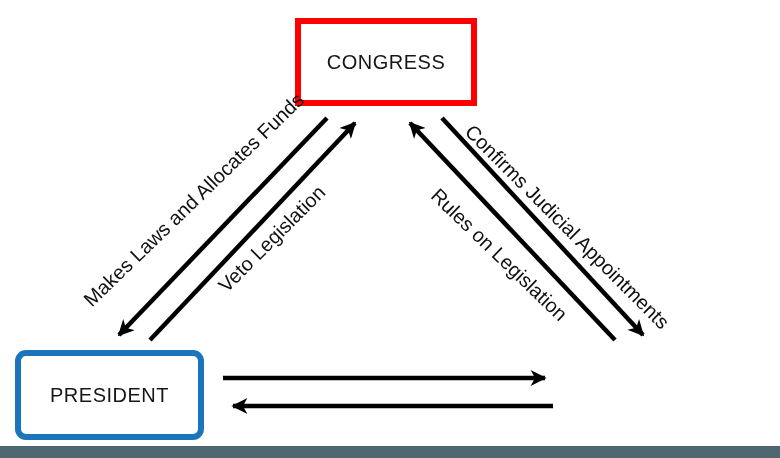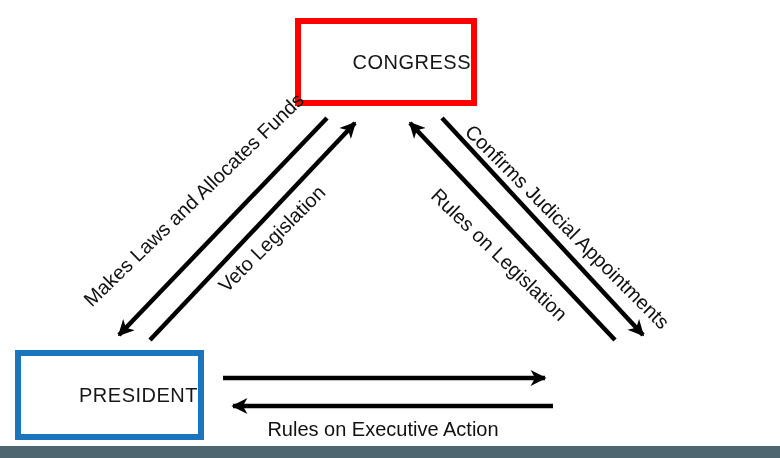--- a/index.html
+++ b/index.html
@@ -12,21 +12,21 @@
   }
   .stage { position:absolute; inset:0; width:780px; height:458px; }
 
   svg.arrows { position:absolute; left:0; top:0; width:780px; height:458px; }
   svg.arrows line { stroke:#000000; stroke-width:4.5; }
   svg.arrows .head { fill:#000000; }
 
   .node {
     position:absolute;
     background:#ffffff;
-    display:flex; align-items:center; justify-content:flex-end;
+    display:flex; align-items:center; justify-content:center;
     font-size:20px; color:#161616; letter-spacing:0.5px;
     box-sizing:border-box;
     border:6px solid #a16207;
   }
   .node-congress  { left:295px; top:18px;  width:182px; height:88px; }
   .node-president { left:15px;  top:350px; width:189px; height:90px; }
   .node-scourt    { left:572px; top:350px; width:191px; height:90px; }
 
   .edge-label {
     position:absolute;
@@ -69,31 +69,30 @@
 
     <line x1="223" y1="378" x2="545" y2="378" marker-end="url(#ah)"></line>
 
     <line x1="553" y1="406" x2="233" y2="406" marker-end="url(#ah)"></line>
   </svg>
 
   <div class="node node-congress" style="border-color: rgb(255, 0, 0);">
     <span>CONGRESS</span>
   </div>
 
-  <div class="node node-president" style="border-color: rgb(27, 117, 188);">
+  <div class="node node-president" style="border-color: rgb(27, 117, 188); border-radius: 11px;">
     <span>PRESIDENT</span>
   </div>
 
 
   <div class="edge-label lbl-makes-laws">Makes Laws and Allocates Funds</div>
 
   <div class="edge-label lbl-veto">Veto Legislation</div>
 
   <div class="edge-label lbl-confirms">Confirms Judicial Appointments</div>
 
   <div class="edge-label lbl-rules-leg">Rules on Legislation</div>
 
 
-  <div class="edge-label lbl-rules-exec">Rules on Executive Action</div>
 
   <div class="footer-bar" style="background-color: rgb(77, 102, 112);"></div>
 
 </div>
 
 </body></html>

